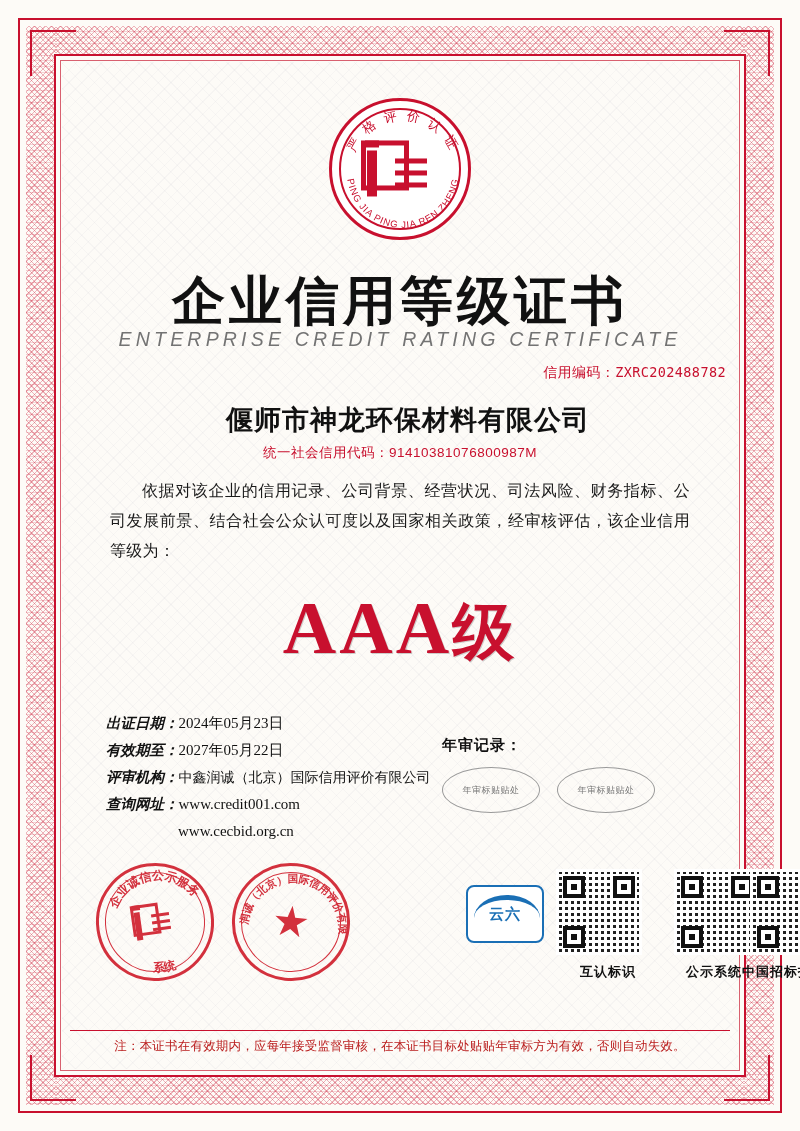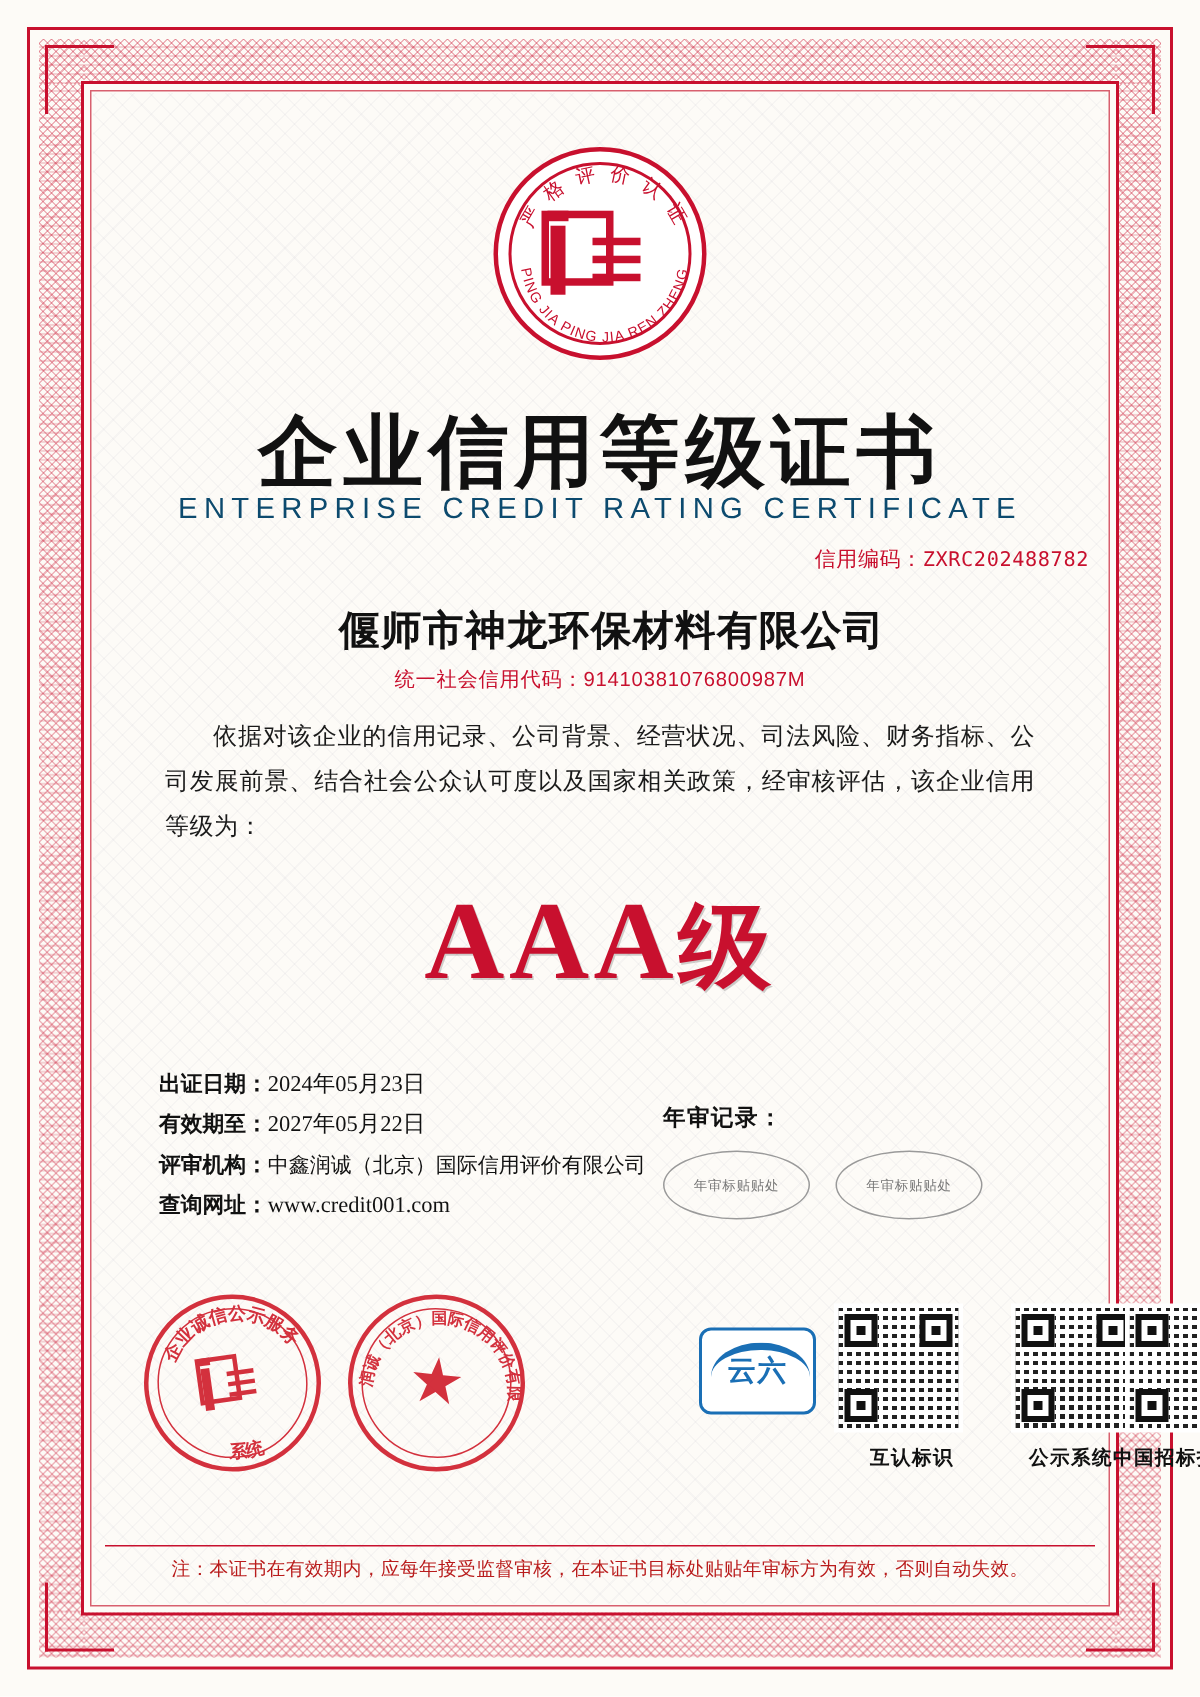--- a/index.html
+++ b/index.html
@@ -143,22 +143,23 @@
     color: #111;
     white-space: nowrap;
   }
   .title-en {
     position: absolute;
     left: 0; right: 0; top: 258px;
     text-align: center;
     font-family: "Liberation Sans", sans-serif;
     font-size: 19.5px;
     letter-spacing: 4.2px;
-    color: #0c4a6e;
+    color: #737373;
     white-space: nowrap;
+    font-style: italic;
   }
 
   .cert-no {
     position: absolute;
     right: 4px; top: 294px;
     font-family: "Liberation Sans", sans-serif;
     font-size: 14px;
     color: #c8102e;
     letter-spacing: .4px;
   }
@@ -218,21 +219,21 @@
   
   .details {
     position: absolute;
     left: 36px; top: 640px;
     font-family: "Liberation Serif", serif;
     font-size: 15px;
     color: #111;
     line-height: 27px;
   }
   .details .row { white-space: nowrap; }
-  .details .label { font-weight: bold; font-family: "DejaVu Sans", sans-serif; font-size: 14.5px; }
+  .details .label { font-weight: bold; font-family: "DejaVu Sans", sans-serif; font-size: 14.5px; font-style: italic; }
   .details .value { font-family: "Liberation Serif", serif; }
   .details .cnval { font-family: "DejaVu Sans", sans-serif; font-size: 14px; }
   .details .url-indent { padding-left: 72px; }
 
   
   .annual {
     position: absolute;
     left: 372px; top: 666px;
   }
   .annual .ttl {
@@ -329,21 +330,21 @@
     width: 78px; height: 58px;
     border-radius: 8px;
     background: #ffffff;
     border: 2px solid #1a6fb5;
     box-sizing: border-box;
     display: flex;
     align-items: center;
     justify-content: center;
     font-family: Liberation Sans, sans-serif;
     font-weight: bold;
-    font-size: 19px;
+    font-size: 15px;
     color: #1a6fb5;
     letter-spacing: 1px;
   }
   .blue-logo .swoosh {
     position: absolute;
     left: 6px; top: 8px;
     width: 66px; height: 18px;
     border-top: 5px solid #1a6fb5;
     border-radius: 50%/100% 100% 0 0;
   }
@@ -474,20 +475,23 @@
       </div>
       <div class="row">
         <span class="label">有效期至：</span><span class="value">2027年05月22日</span>
       </div>
       <div class="row">
         <span class="label">评审机构：</span><span class="cnval">中鑫润诚（北京）国际信用评价有限公司</span>
       </div>
       <div class="row">
         <span class="label">查询网址：</span><span class="value">www.credit001.com</span>
       </div>
+      <div class="row url-indent">
+        <span class="value">www.cecbid.org.cn</span>
+      </div>
     </div>
 
     <div class="annual">
       <div class="ttl">年审记录：</div>
       <div class="ovals">
         <div class="oval">年审标贴贴处</div>
         <div class="oval">年审标贴贴处</div>
       </div>
     </div>
 

